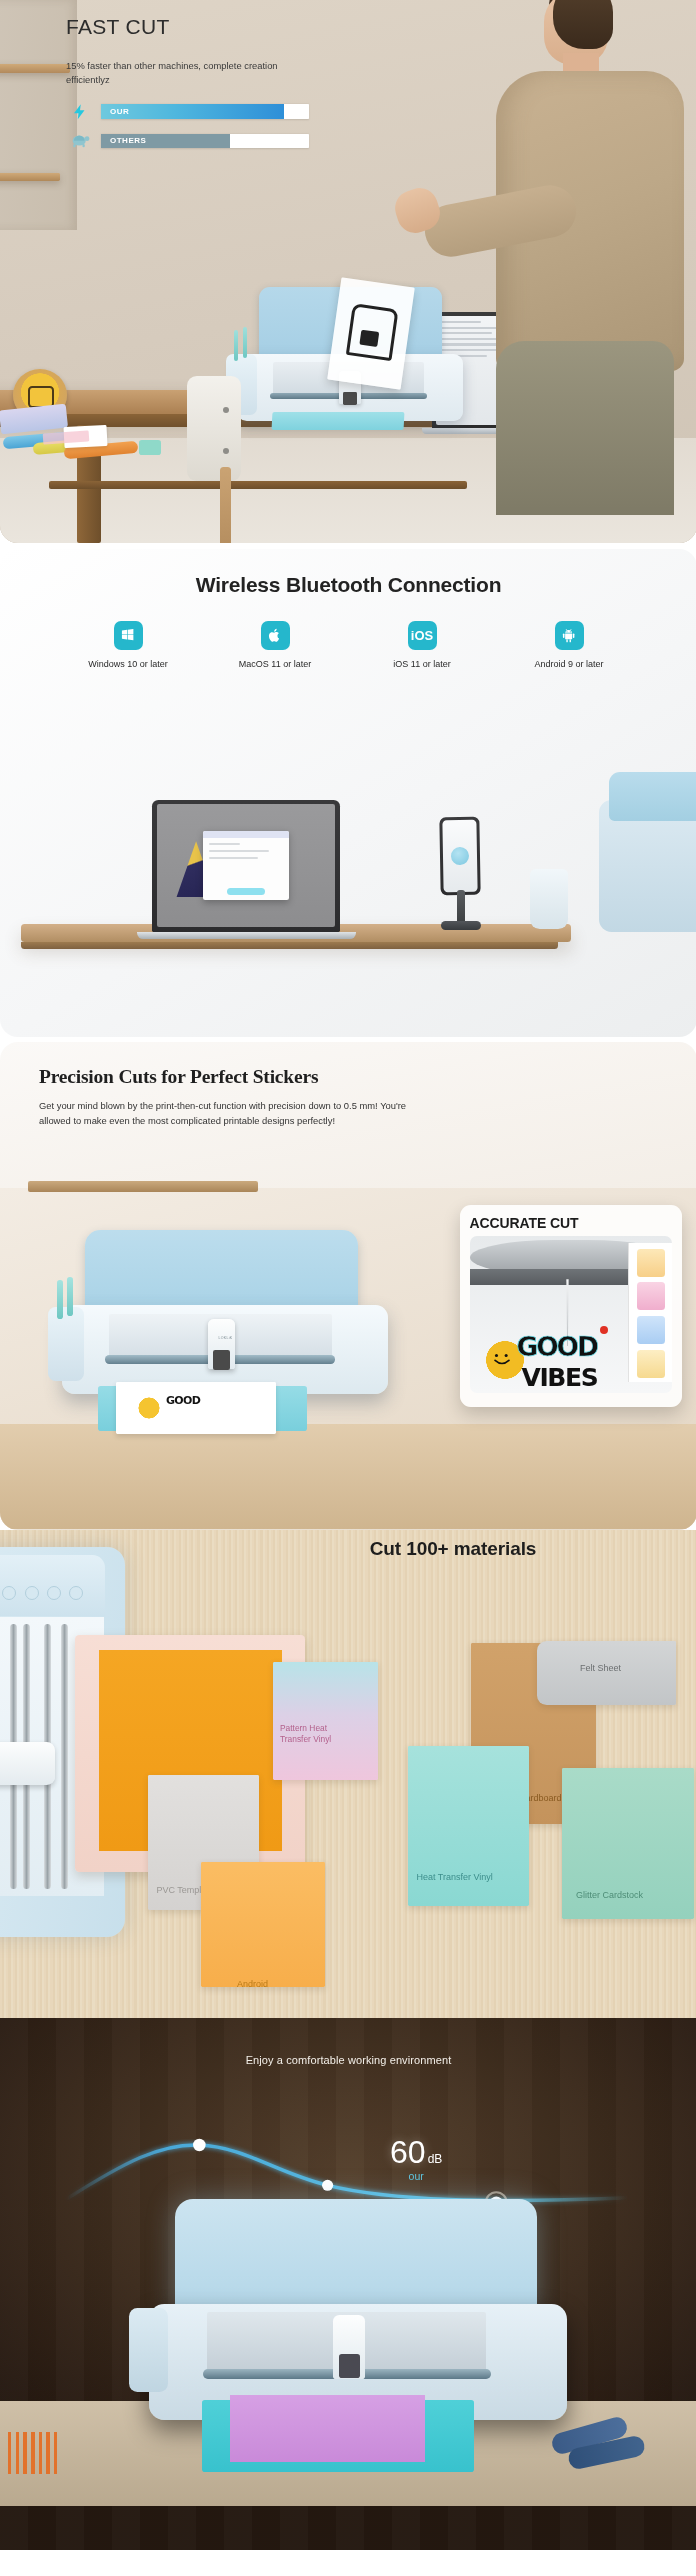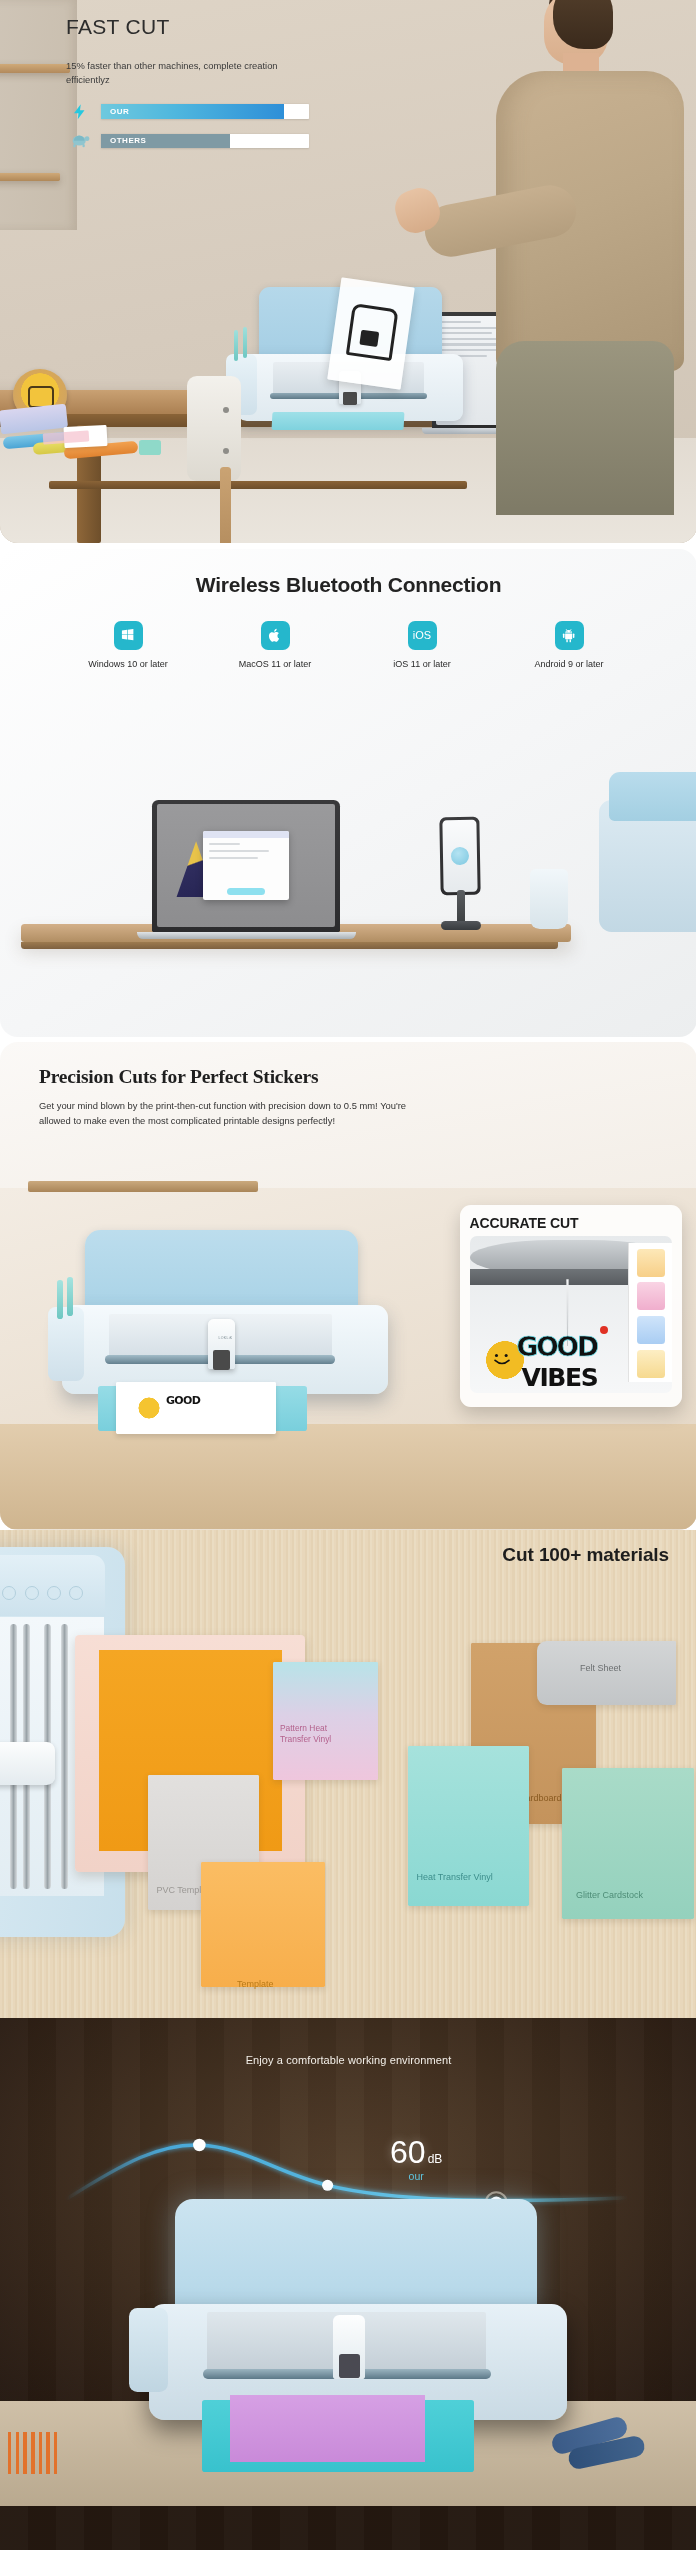--- a/index.html
+++ b/index.html
@@ -282,21 +282,21 @@
   .co-flower{ position:absolute; width:8.4px; height:8.4px; border-radius:50%; background:#e03124; }
   .co-side { position:absolute; right:-1.4px; top:7px; width:45px; height:139px;
              background:#fff; border-left:0.7px solid #e2e2e2; }
   .co-thumb{ width:28px; height:28px; margin:5.6px auto; border-radius:3.5px;
              background:linear-gradient(#fde8b8,#f7cf88); }
 
   
   .sec-mat { height:488px; margin-top:0;
     background:repeating-linear-gradient(90deg,#e8d7bb 0 2.1px,#e4d2b4 2.1px 4.2px,#eadcc2 4.2px 6.3px);
   }
-  .mat-copy { position:absolute; right:28px; top:14px; width:432px; text-align:right; z-index:6; }
+  .mat-copy { position:absolute; right:28px; top:8px; width:432px; text-align:center; z-index:6; }
   .mat-title { font-size:19px; font-weight:bold; color:#1d1d1d; letter-spacing:-0.1px; }
   .mat-sub { margin-top:9.8px; font-size:8.7px; line-height:1.55; color:#2d2d2d; }
 
   .swatch { position:absolute; border-radius:1.4px; box-shadow:0 2.1px 6.3px rgba(90,70,45,.16); }
   .swatch span { position:absolute; font-size:8.4px; font-weight:500; white-space:nowrap; }
   .sw-pattern { left:273px; top:132px; width:105px; height:118px;
                 background:linear-gradient(#b8e3e8 0%, #dcd0e6 45%, #efc6dd 100%); }
   .sw-pattern span { left:7px; bottom:35px; color:#b3618c; line-height:1.35; }
   .sw-felt { left:537px; top:111px; width:139px; height:64px;
              background:linear-gradient(#d3d5d6,#c2c5c7); border-radius:9.8px 1.4px 1.4px 9.8px; }
@@ -524,21 +524,21 @@
           <path d="M16.4 12.6c0-2.5 2-3.7 2.1-3.8-1.1-1.7-2.9-1.9-3.6-1.9-1.5-.2-3 .9-3.7.9-.8 0-2-.9-3.3-.8-1.7 0-3.2 1-4.1 2.5-1.7 3-.4 7.5 1.3 10 .8 1.2 1.8 2.5 3.1 2.5 1.2-.1 1.7-.8 3.2-.8s1.9.8 3.2.8c1.3 0 2.2-1.2 3-2.4.9-1.4 1.3-2.7 1.3-2.8-.1 0-2.5-1-2.5-3.8z" fill="#fff"></path>
           <path d="M14.2 4.9c.7-.8 1.1-2 1-3.2-1 .1-2.2.7-2.9 1.5-.6.7-1.2 1.9-1 3.1 1.1.1 2.2-.6 2.9-1.4z" fill="#fff"></path>
         </svg>
       </div>
       <div class="bt-label">MacOS 11
 or later</div>
     </div>
 
     <div class="bt-item">
       <div class="bt-icon">
-        <span style="font-size:11px;font-weight:normal;font-family:'Liberation Sans',sans-serif;">iOS</span>
+        <span style="font-size:13px;font-weight:bold;font-family:'Liberation Sans',sans-serif;">iOS</span>
       </div>
       <div class="bt-label">iOS 11 or
 later</div>
     </div>
 
     <div class="bt-item">
       <div class="bt-icon">
         <svg width="15.3" height="16.7" viewBox="0 0 24 24" aria-hidden="true">
           <path d="M6.5 9h11v8.2c0 .6-.5 1.1-1.1 1.1H7.6c-.6 0-1.1-.5-1.1-1.1z" fill="#fff"></path>
           <rect x="3" y="9" width="2.4" height="7" rx="1.2" fill="#fff"></rect>
@@ -686,21 +686,21 @@
   <div class="swatch sw-htv">
     <span>Heat Transfer Vinyl</span>
   </div>
   <div class="swatch sw-glitter">
     <span>Glitter Cardstock</span>
   </div>
   <div class="swatch sw-pvc">
     <span>PVC Template</span>
   </div>
   <div class="swatch sw-leather">
-    <span>Template</span>
+    <span>Android</span>
   </div>
 
   <div class="mat-copy">
     <h2 class="mat-title">Cut 100+ materials</h2>
   </div>
 </section>
 
 <section class="section sec-quiet">
   <div class="q-wood"></div>
 

